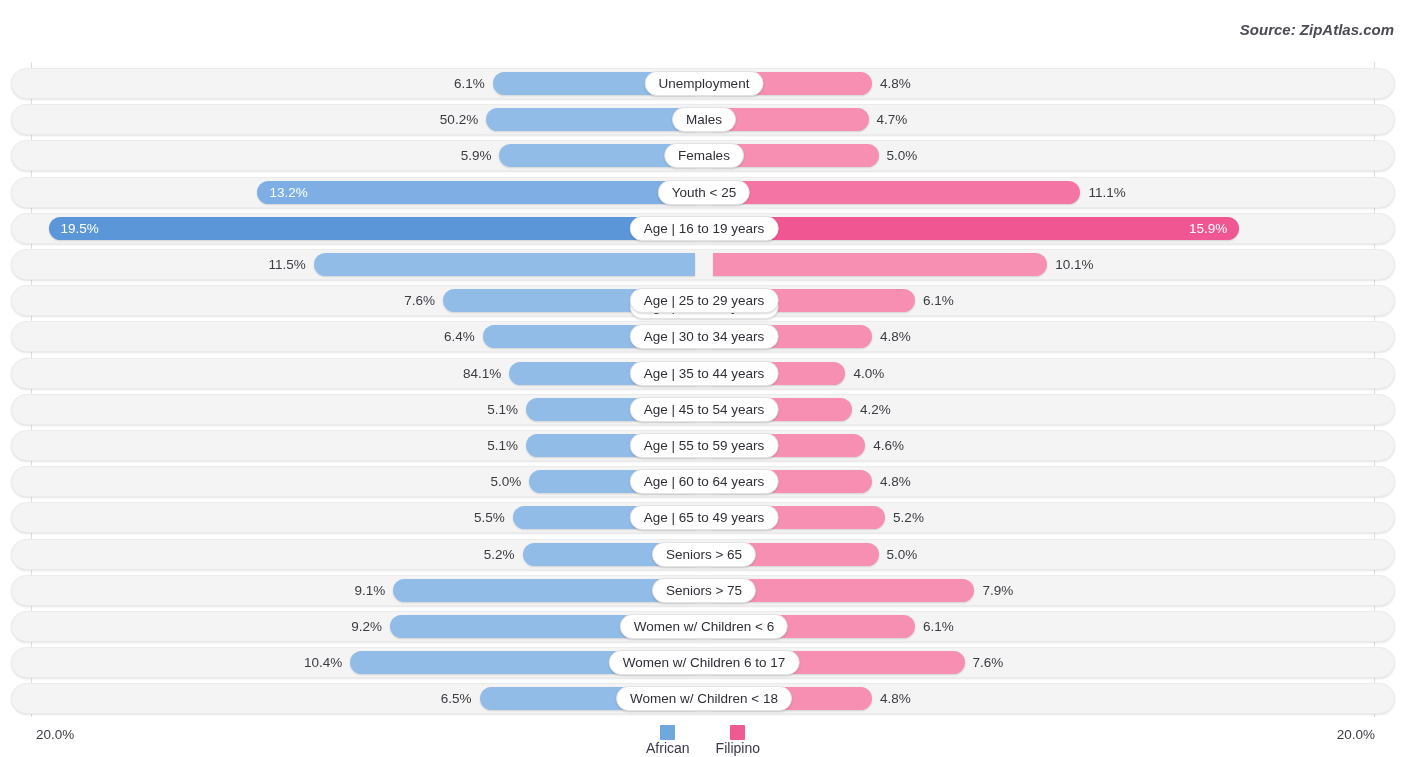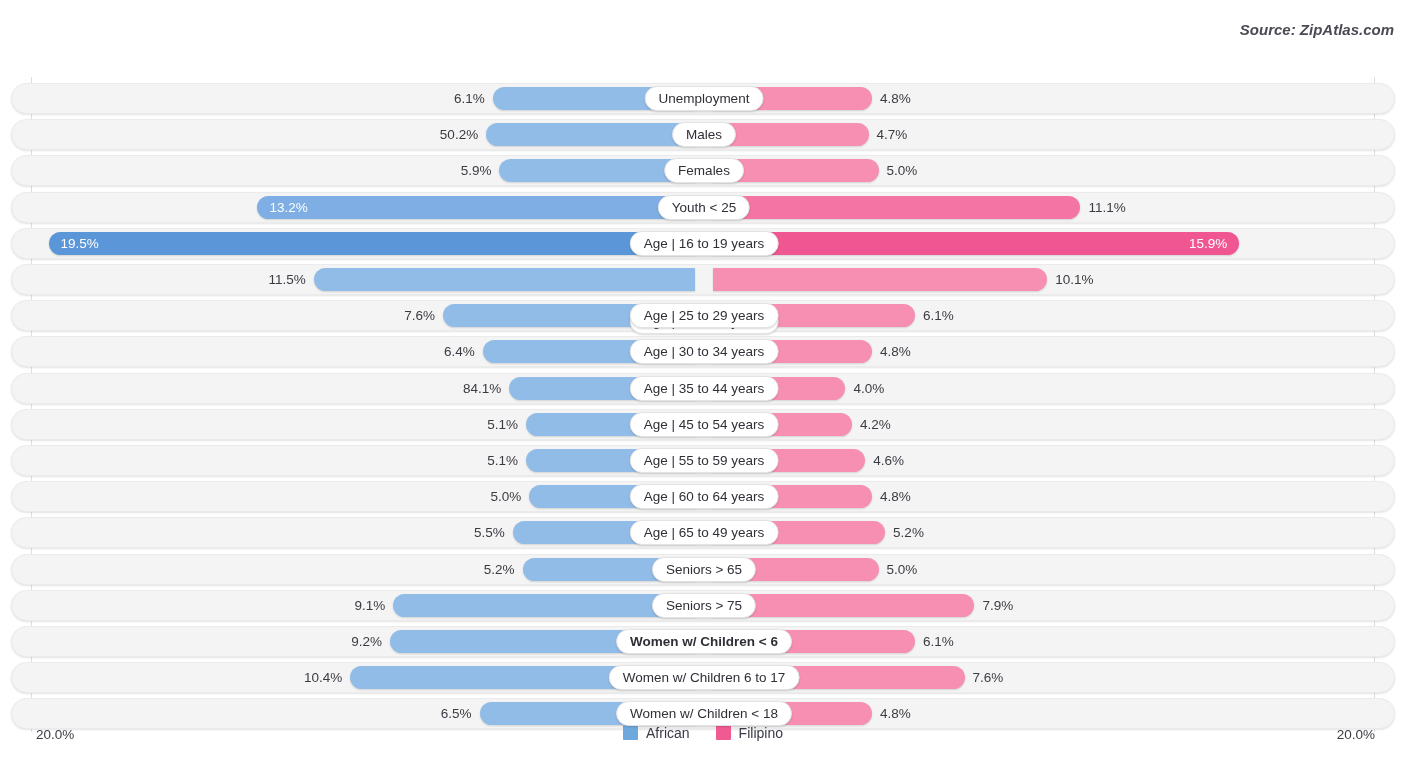--- a/index.html
+++ b/index.html
@@ -37,21 +37,21 @@
     font-style: italic;
     font-weight: bold;
     color: #4a4a52;
     white-space: nowrap;
   }
 
   
   #plot {
     position: absolute;
     left: 0;
-    top: 77px;
+    top: 62px;
     width: 1224px;
     height: 657px;
   }
   .axis-line {
     position: absolute;
     top: 0;
     width: 1px;
     height: 655px;
     background: #dedee2;
   }
@@ -148,22 +148,23 @@
     position: absolute;
     left: 0; right: 0;
     top: 6px;
     display: flex;
     justify-content: center;
     align-items: center;
     gap: 26px;
   }
   .legend-item {
     display: flex;
-    align-items: flex-start;
-    gap: 8px;
+    align-items: center;
+    gap: 0;
+    flex-direction: column;
   }
   .legend-swatch {
     width: 15px;
     height: 15px;
     border-radius: 1px;
   }
   .legend-text {
     font-size: 14px;
     color: #39394a;
     white-space: nowrap;
@@ -314,21 +315,21 @@
           <div class="val val-right" style="left: 970.49px;">7.9%</div>
           <div class="pill" style="left: 692px;">Seniors &gt; 75</div>
         </div>
       </div>
       <div class="row" style="top: 549px;">
         <div class="row-inner">
           <div class="bar bar-left " style="left: 378.02px; width: 304.98px;"></div>
           <div class="bar bar-right " style="left: 701px; width: 201.91px;"></div>
           <div class="val val-left" style="left: 0px; width: 370.02px;">9.2%</div>
           <div class="val val-right" style="left: 910.91px;">6.1%</div>
-          <div class="pill" style="left: 692px; font-weight: bold;">Women w/ Children &lt; 6</div>
+          <div class="pill" style="left: 692px;">Women w/ Children &lt; 6</div>
         </div>
       </div>
       <div class="row" style="top: 585.2px;">
         <div class="row-inner">
           <div class="bar bar-left " style="left: 338.24px; width: 344.76px;"></div>
           <div class="bar bar-right " style="left: 701px; width: 251.56px;"></div>
           <div class="val val-left" style="left: 0px; width: 330.24px;">10.4%</div>
           <div class="val val-right" style="left: 960.56px;">7.6%</div>
           <div class="pill" style="left: 692px; text-align: center;">Women w/ Children 6 to 17</div>
         </div>

